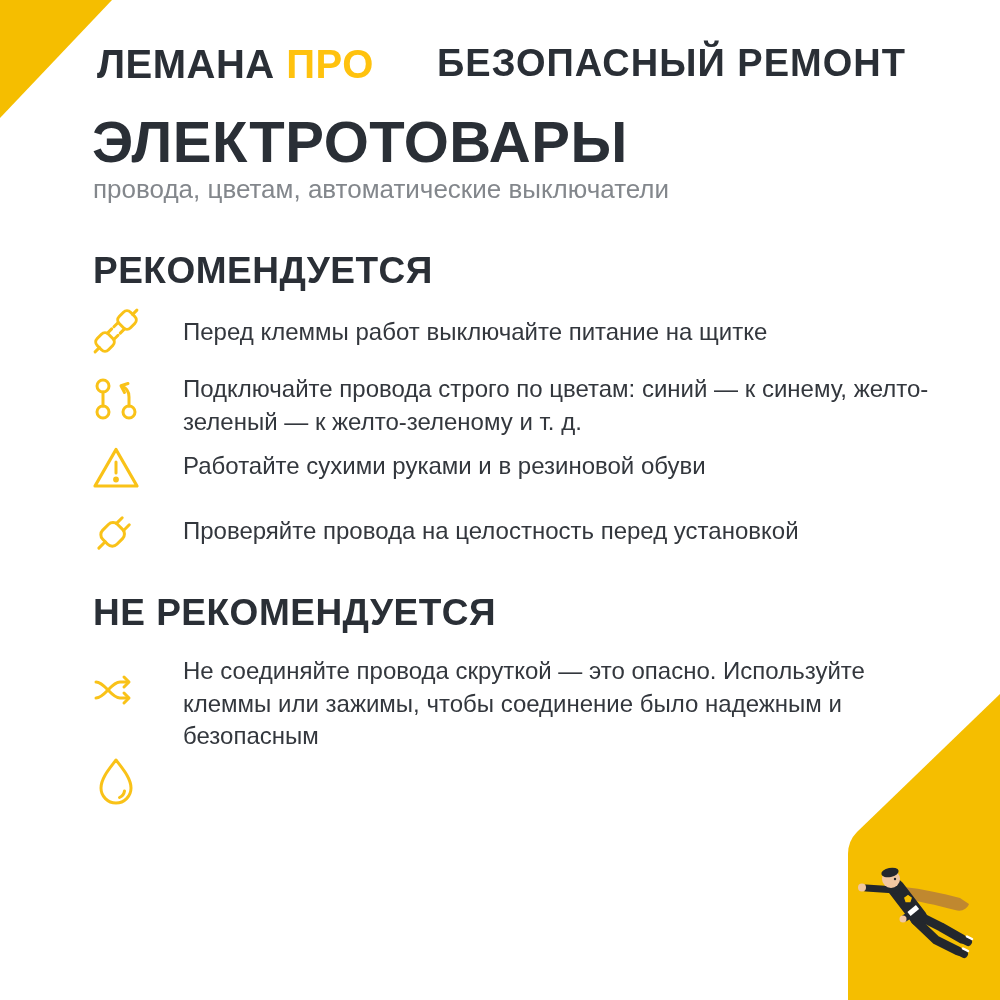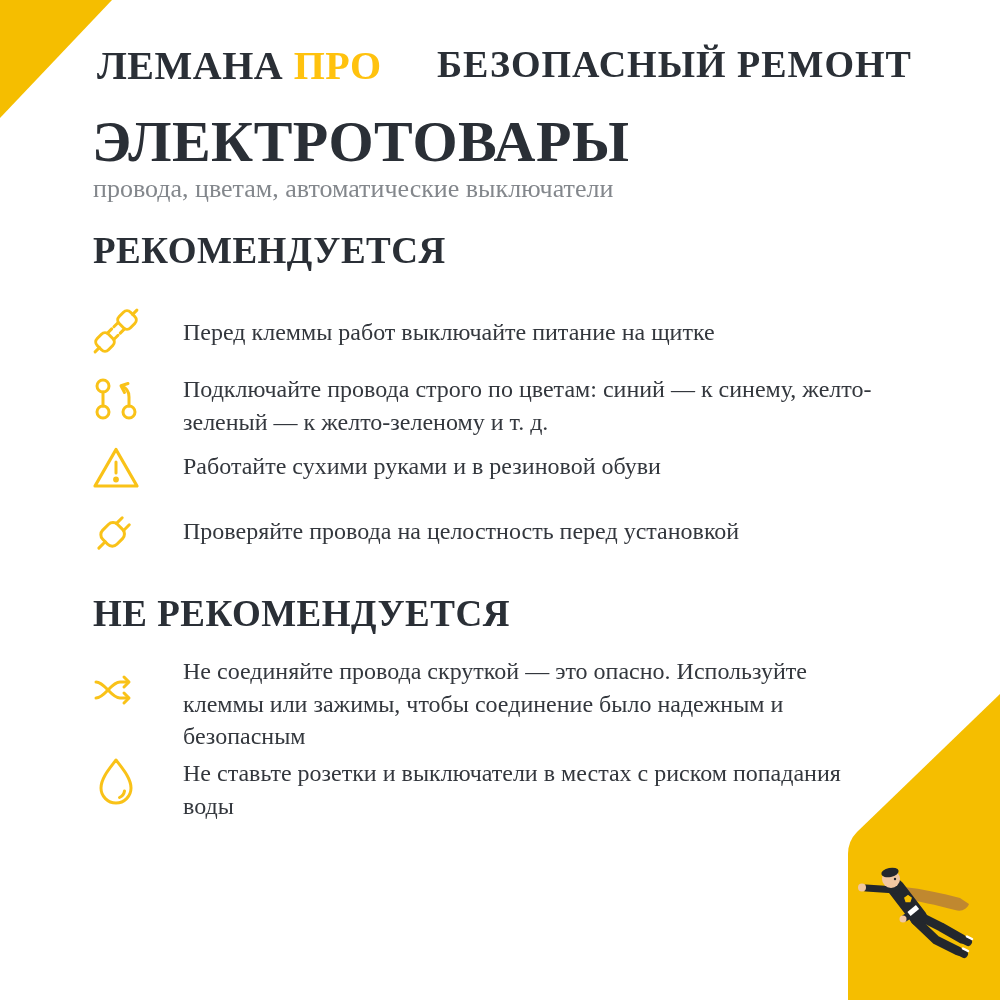--- a/index.html
+++ b/index.html
@@ -5,21 +5,21 @@
   :root{
     --accent-yellow:#F5BE00;
     --icon-yellow:#F9C218;
     --logo-yellow:#FFC20E;
     --dark-text:#2A2F36;
     --gray-text:#83878C;
     --scarf-brown:#C0882F;
   }
   *{margin:0;padding:0;box-sizing:border-box;}
   body{background:#ffffff;font-family:"Liberation Sans", sans-serif;}
-  .canvas{position:relative;width:1000px;height:1000px;background:#ffffff;overflow:hidden;font-family:Liberation Serif, serif;}
+  .canvas{position:relative;width:1000px;height:1000px;background:#ffffff;overflow:hidden;}
 
   
   .corner-tl{position:absolute;left:0;top:0;width:112px;height:118px;
     background:var(--accent-yellow);
     clip-path:polygon(0 0,100% 0,0 100%);}
   .corner-br{position:absolute;left:848px;top:694px;width:152px;height:306px;}
   .mascot{position:absolute;left:850px;top:855px;}
 
   
   .logo{position:absolute;left:97px;top:42px;font-size:40px;font-weight:700;
@@ -30,21 +30,21 @@
 
   
   .page-title{position:absolute;left:92px;top:108px;font-size:58px;font-weight:700;
     letter-spacing:0.5px;color:var(--dark-text);white-space:nowrap;}
   .page-subtitle{position:absolute;left:93px;top:174px;font-size:26px;
     color:var(--gray-text);white-space:nowrap;}
 
   
   .section-heading{position:absolute;left:93px;font-size:37px;font-weight:700;
     letter-spacing:0.5px;color:var(--dark-text);white-space:nowrap;}
-  .heading-reco{top:229px;}
+  .heading-reco{top:250px;}
   .heading-noreco{top:592px;}
 
   .item-icon{position:absolute;left:88px;width:56px;height:56px;}
   .i1{top:303px;} .i2{top:371px;} .i3{top:440px;} .i4{top:501px;}
   .i5{top:662px;} .i6{top:752px;}
 
   .item-text{position:absolute;left:183px;font-size:24px;line-height:32.5px;
     color:#33373D;}
   .t1{top:316px;} .t2{top:373px;} .t3{top:450px;} .t4{top:515px;}
   .t5{top:655px;} .t6{top:757px;}
@@ -157,15 +157,14 @@
     </g>
   </svg>
   <div class="item-text t5 w700">Не соединяйте провода скруткой — это опасно. Используйте клеммы или зажимы, чтобы соединение было надежным и безопасным</div>
 
   <svg class="item-icon i6" viewBox="0 0 56 56">
     <g class="icon-stroke">
       <path d="M28 8 C22 16 13 26 13 36 a15 15 0 0 0 30 0 C43 26 34 16 28 8 Z"></path>
       <path d="M36.5 39 a8.5 8.5 0 0 1 -5 6.5"></path>
     </g>
   </svg>
-  <div class="item-text t6 w660">Не ставьте розетки и выключатели в местах с риском попадания воды</div>
 
 </div>
 
 </body></html>

